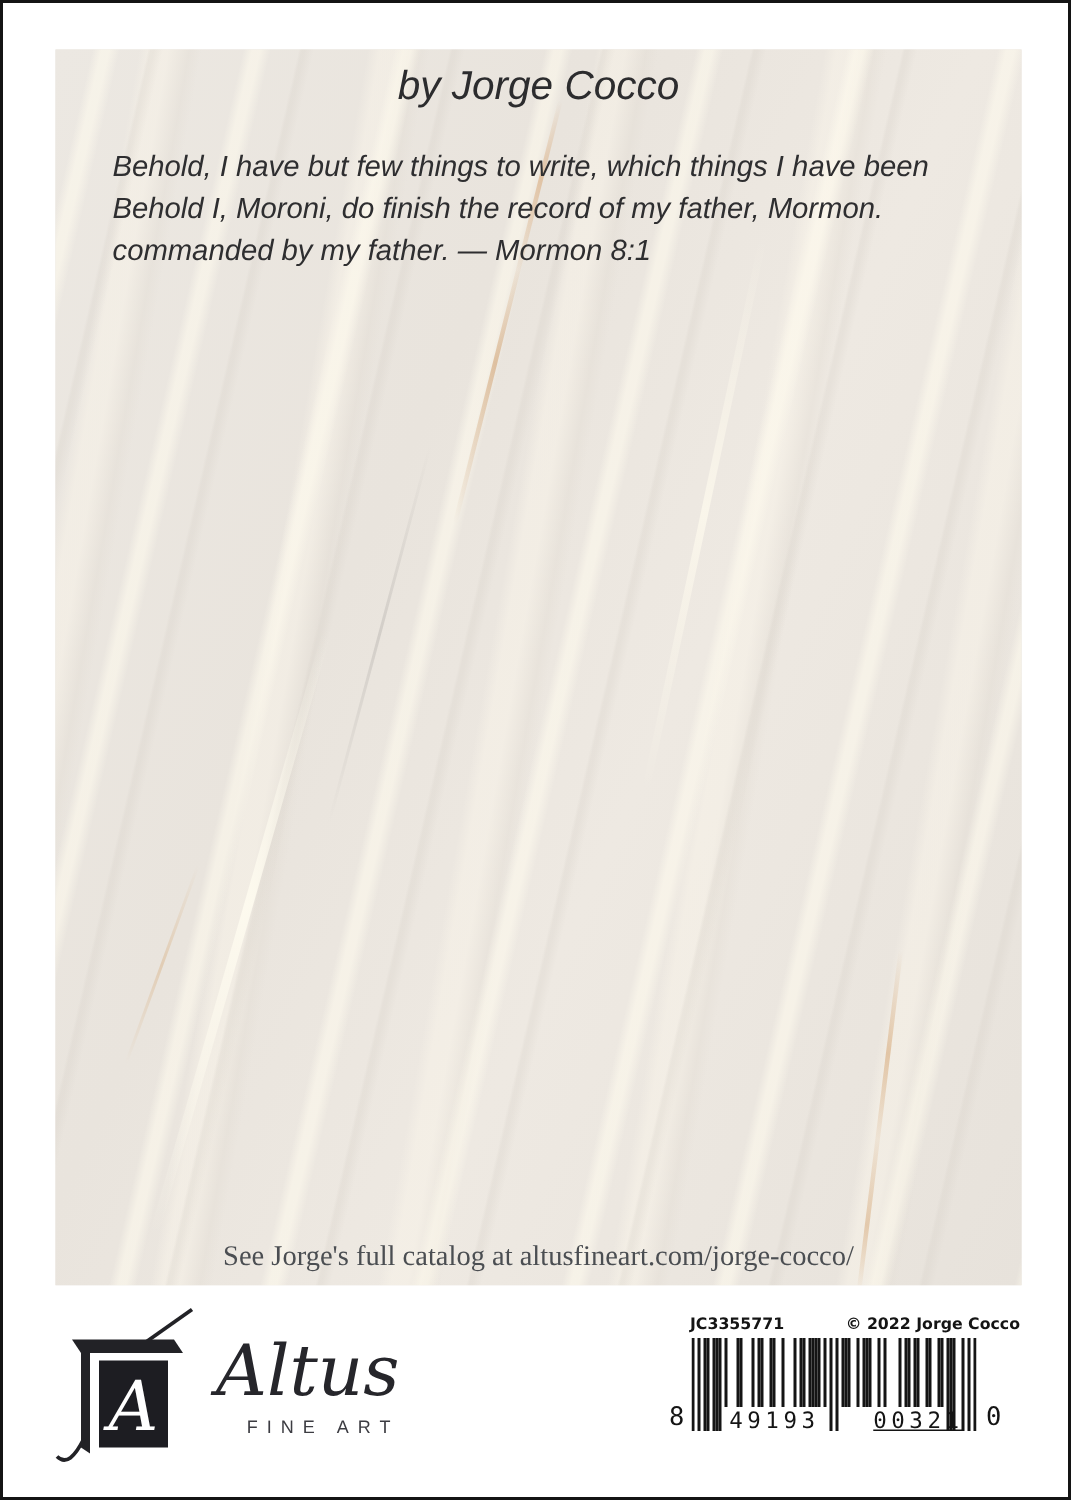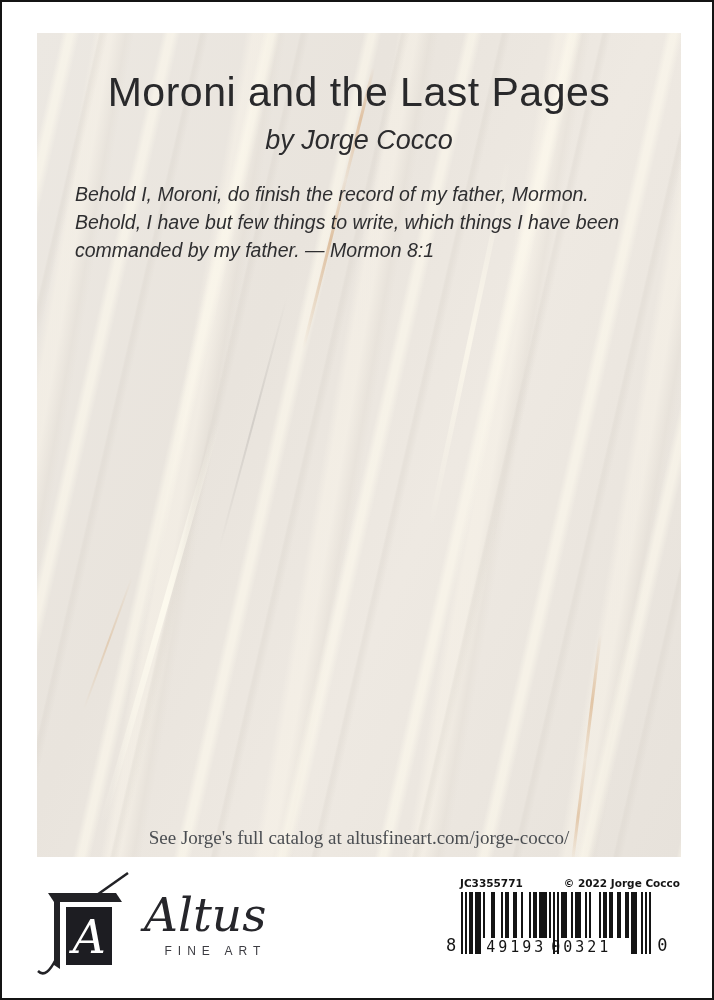--- a/index.html
+++ b/index.html
@@ -174,41 +174,40 @@
   .bc-group {
     position: absolute;
     bottom: -2px;
     font-family: "DejaVu Sans Mono", monospace;
     font-size: 15px;
     letter-spacing: 3px;
     color: #141414;
     text-align: center;
   }
   .bc-group.g1 { left: 20px; width: 70px; }
-  .bc-group.g2 { left: 85px; width: 70px; }
+  .bc-group.g2 { left: 116px; width: 70px; text-decoration: underline; }
 </style>
 </head>
 <body>
 
 <div class="page">
 
   <div class="marble">
     <div class="vein lite1"></div>
     <div class="vein lite2"></div>
     <div class="vein gray1"></div>
     <div class="vein tan1"></div>
     <div class="vein tan2"></div>
     <div class="vein tan3"></div>
 
-    <div class="title">Moroni and the Last Pages</div>
     <div class="byline">by Jorge Cocco</div>
 
     <div class="quote">
+      <div>Behold, I have but few things to write, which things I have been</div>
       <div>Behold I, Moroni, do finish the record of my father, Mormon.</div>
-      <div>Behold, I have but few things to write, which things I have been</div>
       <div>commanded by my father. — Mormon 8:1</div>
     </div>
 
     <div class="catalog">See Jorge's full catalog at altusfineart.com/jorge-cocco/</div>
   </div>
 
   <div class="footer">
 
     <div class="logo">
       <svg class="logo-icon" viewBox="0 0 104 112" xmlns="http://www.w3.org/2000/svg">

